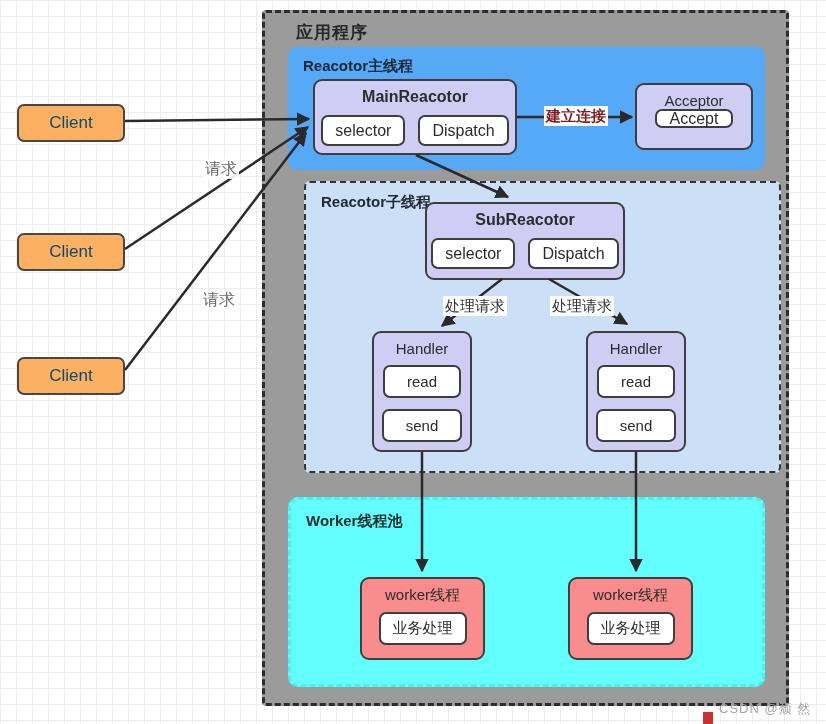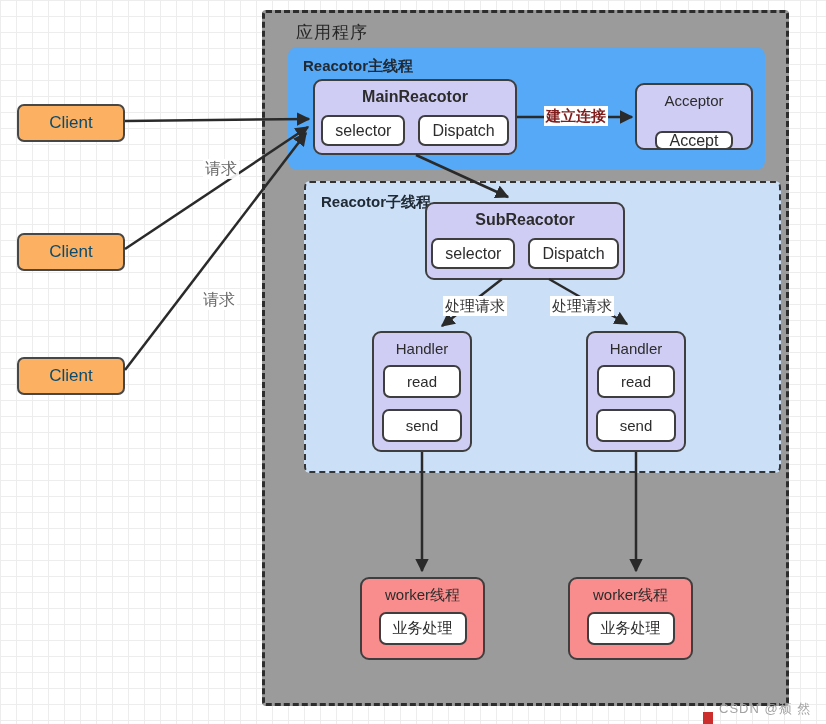--- a/index.html
+++ b/index.html
@@ -21,21 +21,21 @@
   
   .outer-container {
     position: absolute; left: 262px; top: 10px; width: 527px; height: 696px;
     background: #9b9b9b;
     border: 3px dashed #2d2d2d;
     border-radius: 4px;
     z-index: 5;
   }
   .outer-title {
     position: absolute; left: 296px; top: 21px;
-    font-size: 17px; font-weight: normal; color: #272727;
+    font-size: 17px; font-weight: bold; color: #272727;
     letter-spacing: 1px; z-index: 6;
   }
   .section { position: absolute; z-index: 8; }
   .section-main {
     left: 288px; top: 47px; width: 477px; height: 123px;
     background: #55a9f6; border-radius: 9px;
   }
   .section-sub {
     left: 304px; top: 181px; width: 477px; height: 292px;
     background: #cbdff7; border: 2px dashed #333; border-radius: 6px;
@@ -64,21 +64,21 @@
   .inner-col { display: flex; flex-direction: column; gap: 11px; margin-top: 8px; align-items: center; }
   .chip {
     background: #ffffff; border: 2px solid #3e3e3e; border-radius: 7px;
     height: 31px; display: flex; align-items: center; justify-content: center;
     font-size: 16px; color: #2c2c2c; padding: 0 12px;
   }
   .chip.small { height: 33px; font-size: 15px; padding: 0 22px; }
 
   .main-reactor { left: 313px; top: 79px;  width: 204px; height: 76px; }
   .acceptor     { left: 635px; top: 83px;  width: 118px; height: 67px; }
-  .acceptor .chip { margin-top: 22px; height: 19px; padding: 0 13px; }
+  .acceptor .chip { margin-top: 0; height: 19px; padding: 0 13px; }
   .sub-reactor  { left: 425px; top: 202px; width: 200px; height: 78px; }
   .handler-1    { left: 372px; top: 331px; width: 100px; height: 121px; }
   .handler-2    { left: 586px; top: 331px; width: 100px; height: 121px; }
   .worker-1     { left: 360px; top: 577px; width: 125px; height: 83px; }
   .worker-2     { left: 568px; top: 577px; width: 125px; height: 83px; }
   .worker-1 .chip, .worker-2 .chip { margin-top: 7px; height: 33px; font-size: 15px; }
 
   .client {
     position: absolute; left: 17px; width: 108px; height: 38px; z-index: 20;
     background: #fbb062; border: 2px solid #474747; border-radius: 7px;
@@ -125,20 +125,23 @@
   <div class="outer-title">应用程序</div>
 
   <div class="section section-main">
     <div class="section-label">Reacotor主线程</div>
   </div>
 
   <div class="section section-sub">
     <div class="section-label">Reacotor子线程</div>
   </div>
 
+  <div class="section section-worker">
+    <div class="section-label">Worker线程池</div>
+  </div>
 
   <div class="client client-1">Client</div>
   <div class="client client-2">Client</div>
   <div class="client client-3">Client</div>
 
   <div class="node node-lavender main-reactor">
     <div class="node-title bold">MainReacotor</div>
     <div class="inner-row">
       <div class="chip">selector</div>
       <div class="chip">Dispatch</div>

